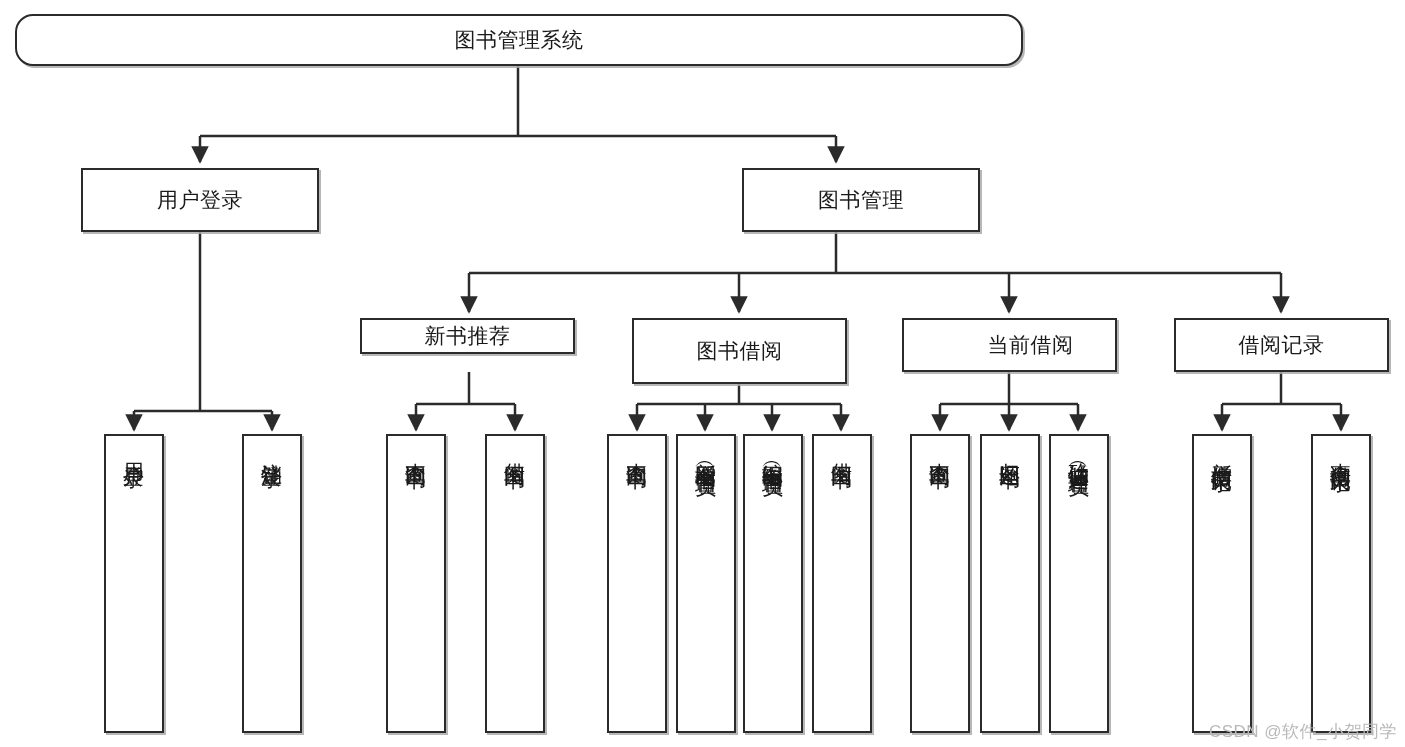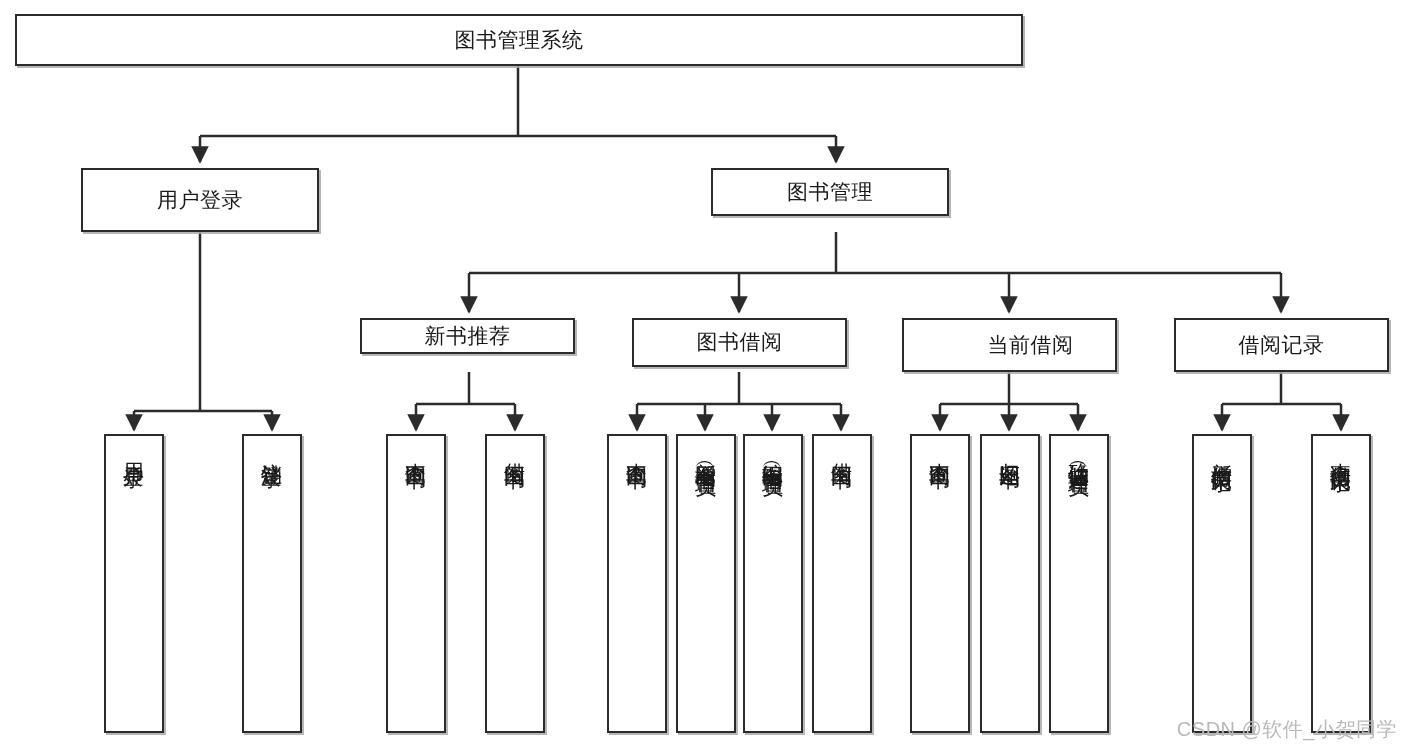--- a/index.html
+++ b/index.html
@@ -56,21 +56,21 @@
     left: 0;
     top: 0;
     width: 1405px;
     height: 747px;
     pointer-events: none;
   }
   .watermark {
     position: absolute;
     right: 8px;
     bottom: 4px;
-    font-size: 20px;
+    font-size: 17px;
     color: #b9b9b9;
     white-space: nowrap;
     letter-spacing: 0.5px;
   }
 </style>
 </head>
 <body>
 
 <div id="canvas">
 
@@ -119,37 +119,37 @@
       <path d="M 1009 404 L 1009 430" marker-end="url(#arrow)"></path>
       <path d="M 1078 404 L 1078 430" marker-end="url(#arrow)"></path>
 
       <path d="M 1281 372 L 1281 404"></path>
       <path d="M 1222 404 L 1341 404"></path>
       <path d="M 1222 404 L 1222 430" marker-end="url(#arrow)"></path>
       <path d="M 1341 404 L 1341 430" marker-end="url(#arrow)"></path>
     </g>
   </svg>
 
-  <div class="node shadow" style="left:15px; top:14px; width:1008px; height:52px;">
+  <div class="node shadow" style="left:15px; top:14px; width:1008px; height:52px;border-radius:18px;">
     <span class="node-label">图书管理系统</span>
   </div>
 
   <div class="node shadow" style="left:81px; top:168px; width:238px; height:64px;">
     <span class="node-label">用户登录</span>
   </div>
 
-  <div class="node shadow" style="left:711px; top:168px; width:238px; height:48px;align-items:center;">
+  <div class="node shadow" style="left:742px; top:168px; width:238px; height:64px;align-items:center;">
     <span class="node-label">图书管理</span>
   </div>
 
   <div class="node shadow" style="left:360px; top:318px; width:215px; height:36px;">
     <span class="node-label">新书推荐</span>
   </div>
 
-  <div class="node shadow" style="left:632px; top:318px; width:215px; height:49px;">
+  <div class="node shadow" style="left:632px; top:318px; width:215px; height:66px;">
     <span class="node-label">图书借阅</span>
   </div>
 
   <div class="node shadow" style="left:902px; top:318px; width:215px; height:54px;padding-left:42px;">
     <span class="node-label">当前借阅</span>
   </div>
 
   <div class="node shadow" style="left:1174px; top:318px; width:215px; height:54px;font-family:Liberation Serif, serif;">
     <span class="node-label">借阅记录</span>
   </div>

